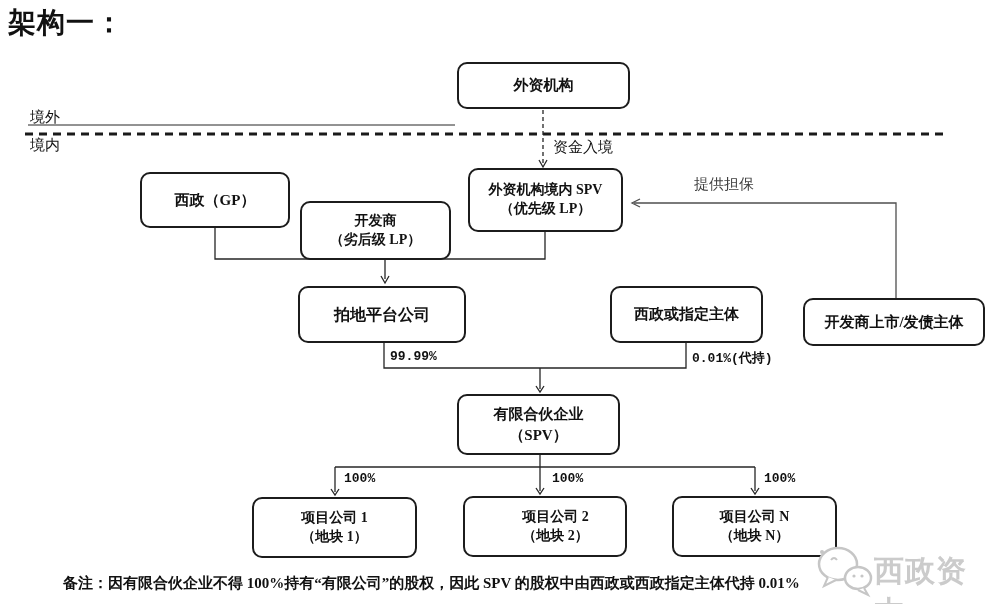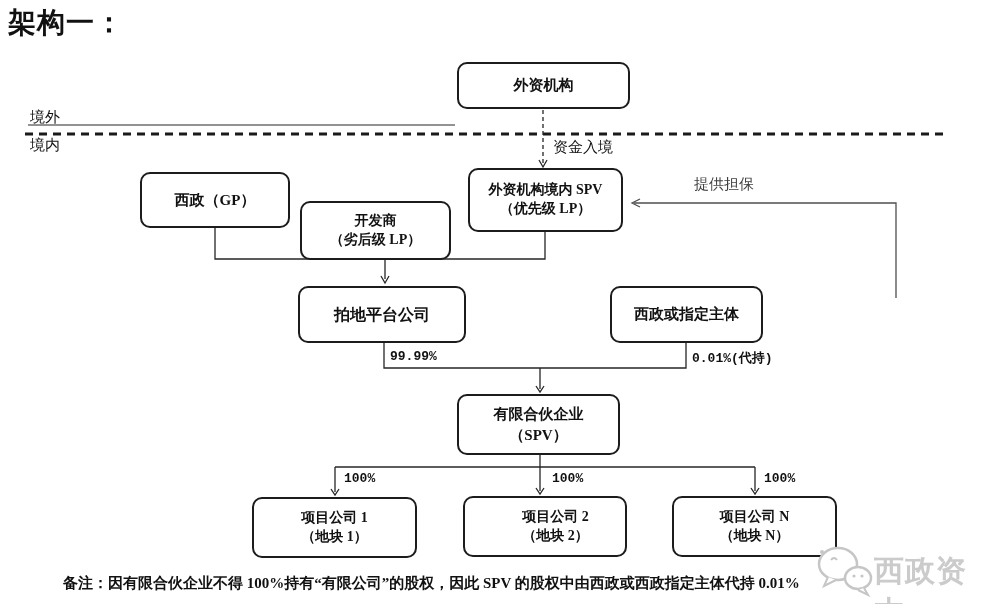--- a/index.html
+++ b/index.html
@@ -79,20 +79,23 @@
   <div class="node" style="left:300px;top:171px;width:151px;height:59px;margin-top:30px;">
     <span>开发商</span>
     <span>（劣后级 LP）</span>
   </div>
 
   <div class="node" style="left:468px;top:168px;width:155px;height:64px;">
     <span>外资机构境内 SPV</span>
     <span>（优先级 LP）</span>
   </div>
 
+  <div class="node" style="left:803px;top:298px;width:182px;height:48px;font-size:15px;">
+    <span>开发商上市/发债主体</span>
+  </div>
 
   <div class="node" style="left:298px;top:286px;width:168px;height:57px;font-size:16px;">
     <span>拍地平台公司</span>
   </div>
 
   <div class="node" style="left:610px;top:286px;width:153px;height:57px;font-size:15px;">
     <span>西政或指定主体</span>
   </div>
 
   <div class="node" style="left:457px;top:394px;width:163px;height:61px;font-size:15px;">

